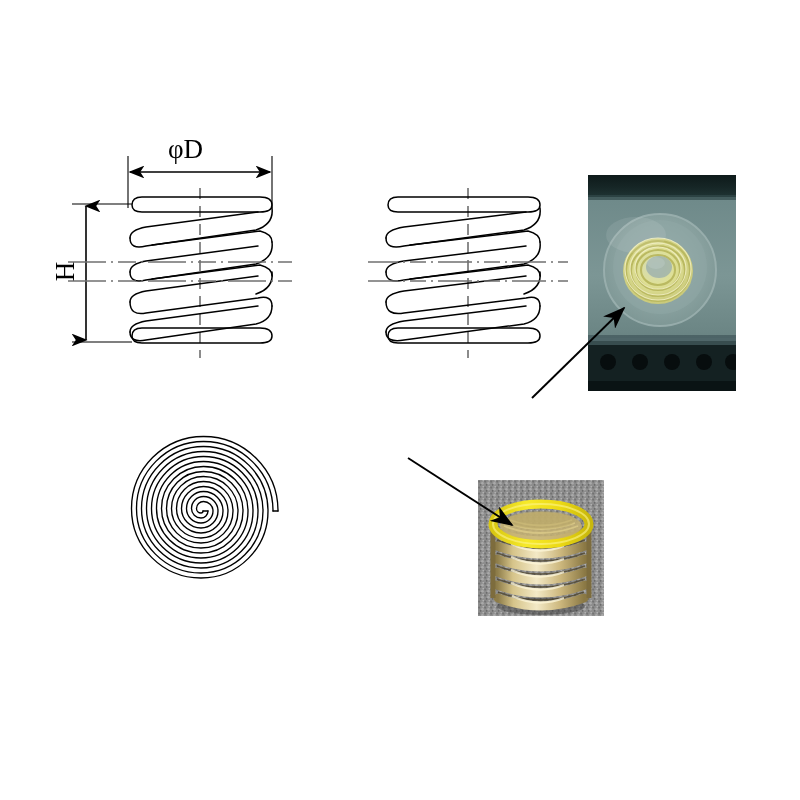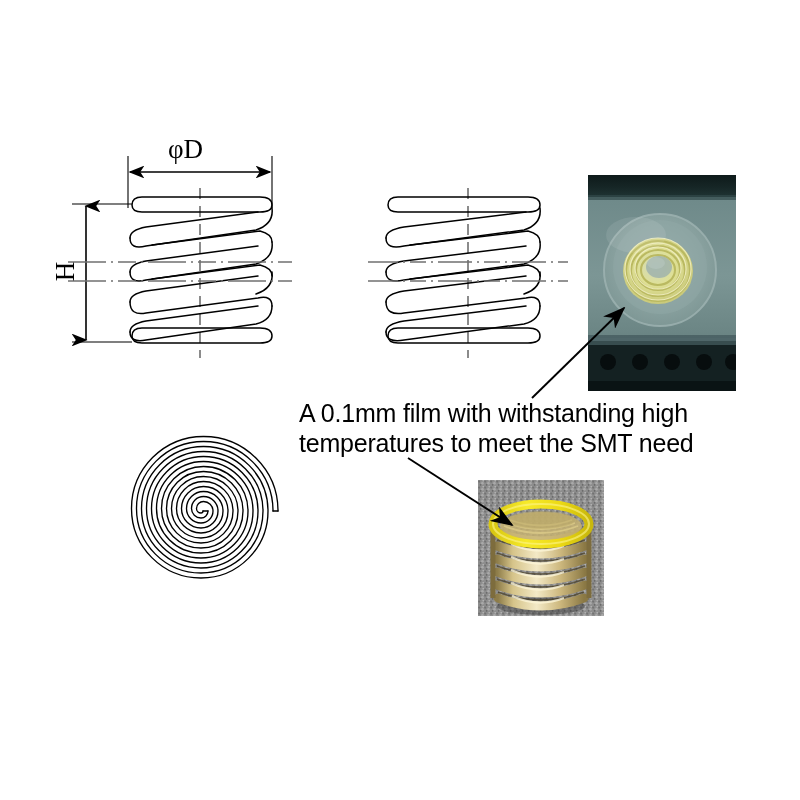--- a/index.html
+++ b/index.html
@@ -371,16 +371,14 @@
 
   <svg class="abs" style="left:400px; top:450px;" width="130" height="90" viewBox="0 0 130 90">
     <defs>
       <marker id="leadA2" markerWidth="12" markerHeight="9" refX="11" refY="4.5" orient="auto">
         <path d="M0,0 L12,4.5 L0,9 L3.4,4.5 Z" fill="#000"></path>
       </marker>
     </defs>
     <line x1="8" y1="8" x2="112" y2="75" stroke="#000" stroke-width="1.9" marker-end="url(#leadA2)"></line>
   </svg>
 
-  <div class="abs caption" style="left:299px; top:398px; width:430px;">A 0.1mm film with withstanding high
-temperatures to meet the SMT need</div>
 
 </div>
 
 </body></html>

